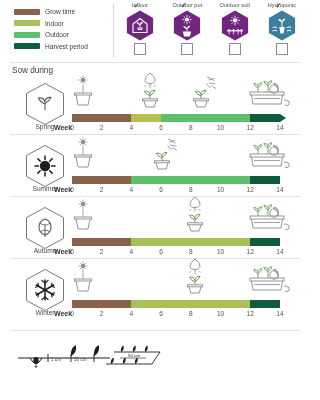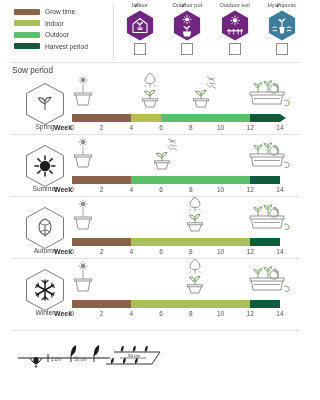--- a/index.html
+++ b/index.html
@@ -187,21 +187,21 @@
         <div class="chk">
           <span class="tick">✓</span>
         </div>
       </div>
 
     </div>
   </div>
 
   <div class="hsep" style="top:62px;"></div>
 
-  <div class="sow">Sow period</div>
+  <div class="sow">Sow during</div>
 
   <div id="rows">
       <div class="row" style="top: 76px;">
         <div class="season">
           <div class="hexo">
             <svg width="40" height="44" viewBox="0 0 40 44">
               <path d="M20 1.5 L38.5 11.5 V32.5 L20 42.5 L1.5 32.5 V11.5 Z" fill="none" stroke="#7a7a7a" stroke-width="1"></path>
               <path d="M20 22 q-5.4 -2.6 -6.6 -6 q5.2 -0.7 6.6 4" fill="none" stroke="#5d5d5d" stroke-width="1.1"></path>
               <path d="M20 21.6 q4.6 -3 6 -6.2 q-5.4 -0.5 -6 4.1" fill="none" stroke="#5d5d5d" stroke-width="1.1"></path>
               <line x1="20" y1="20" x2="20" y2="28" stroke="#5d5d5d" stroke-width="1.1"></line>

